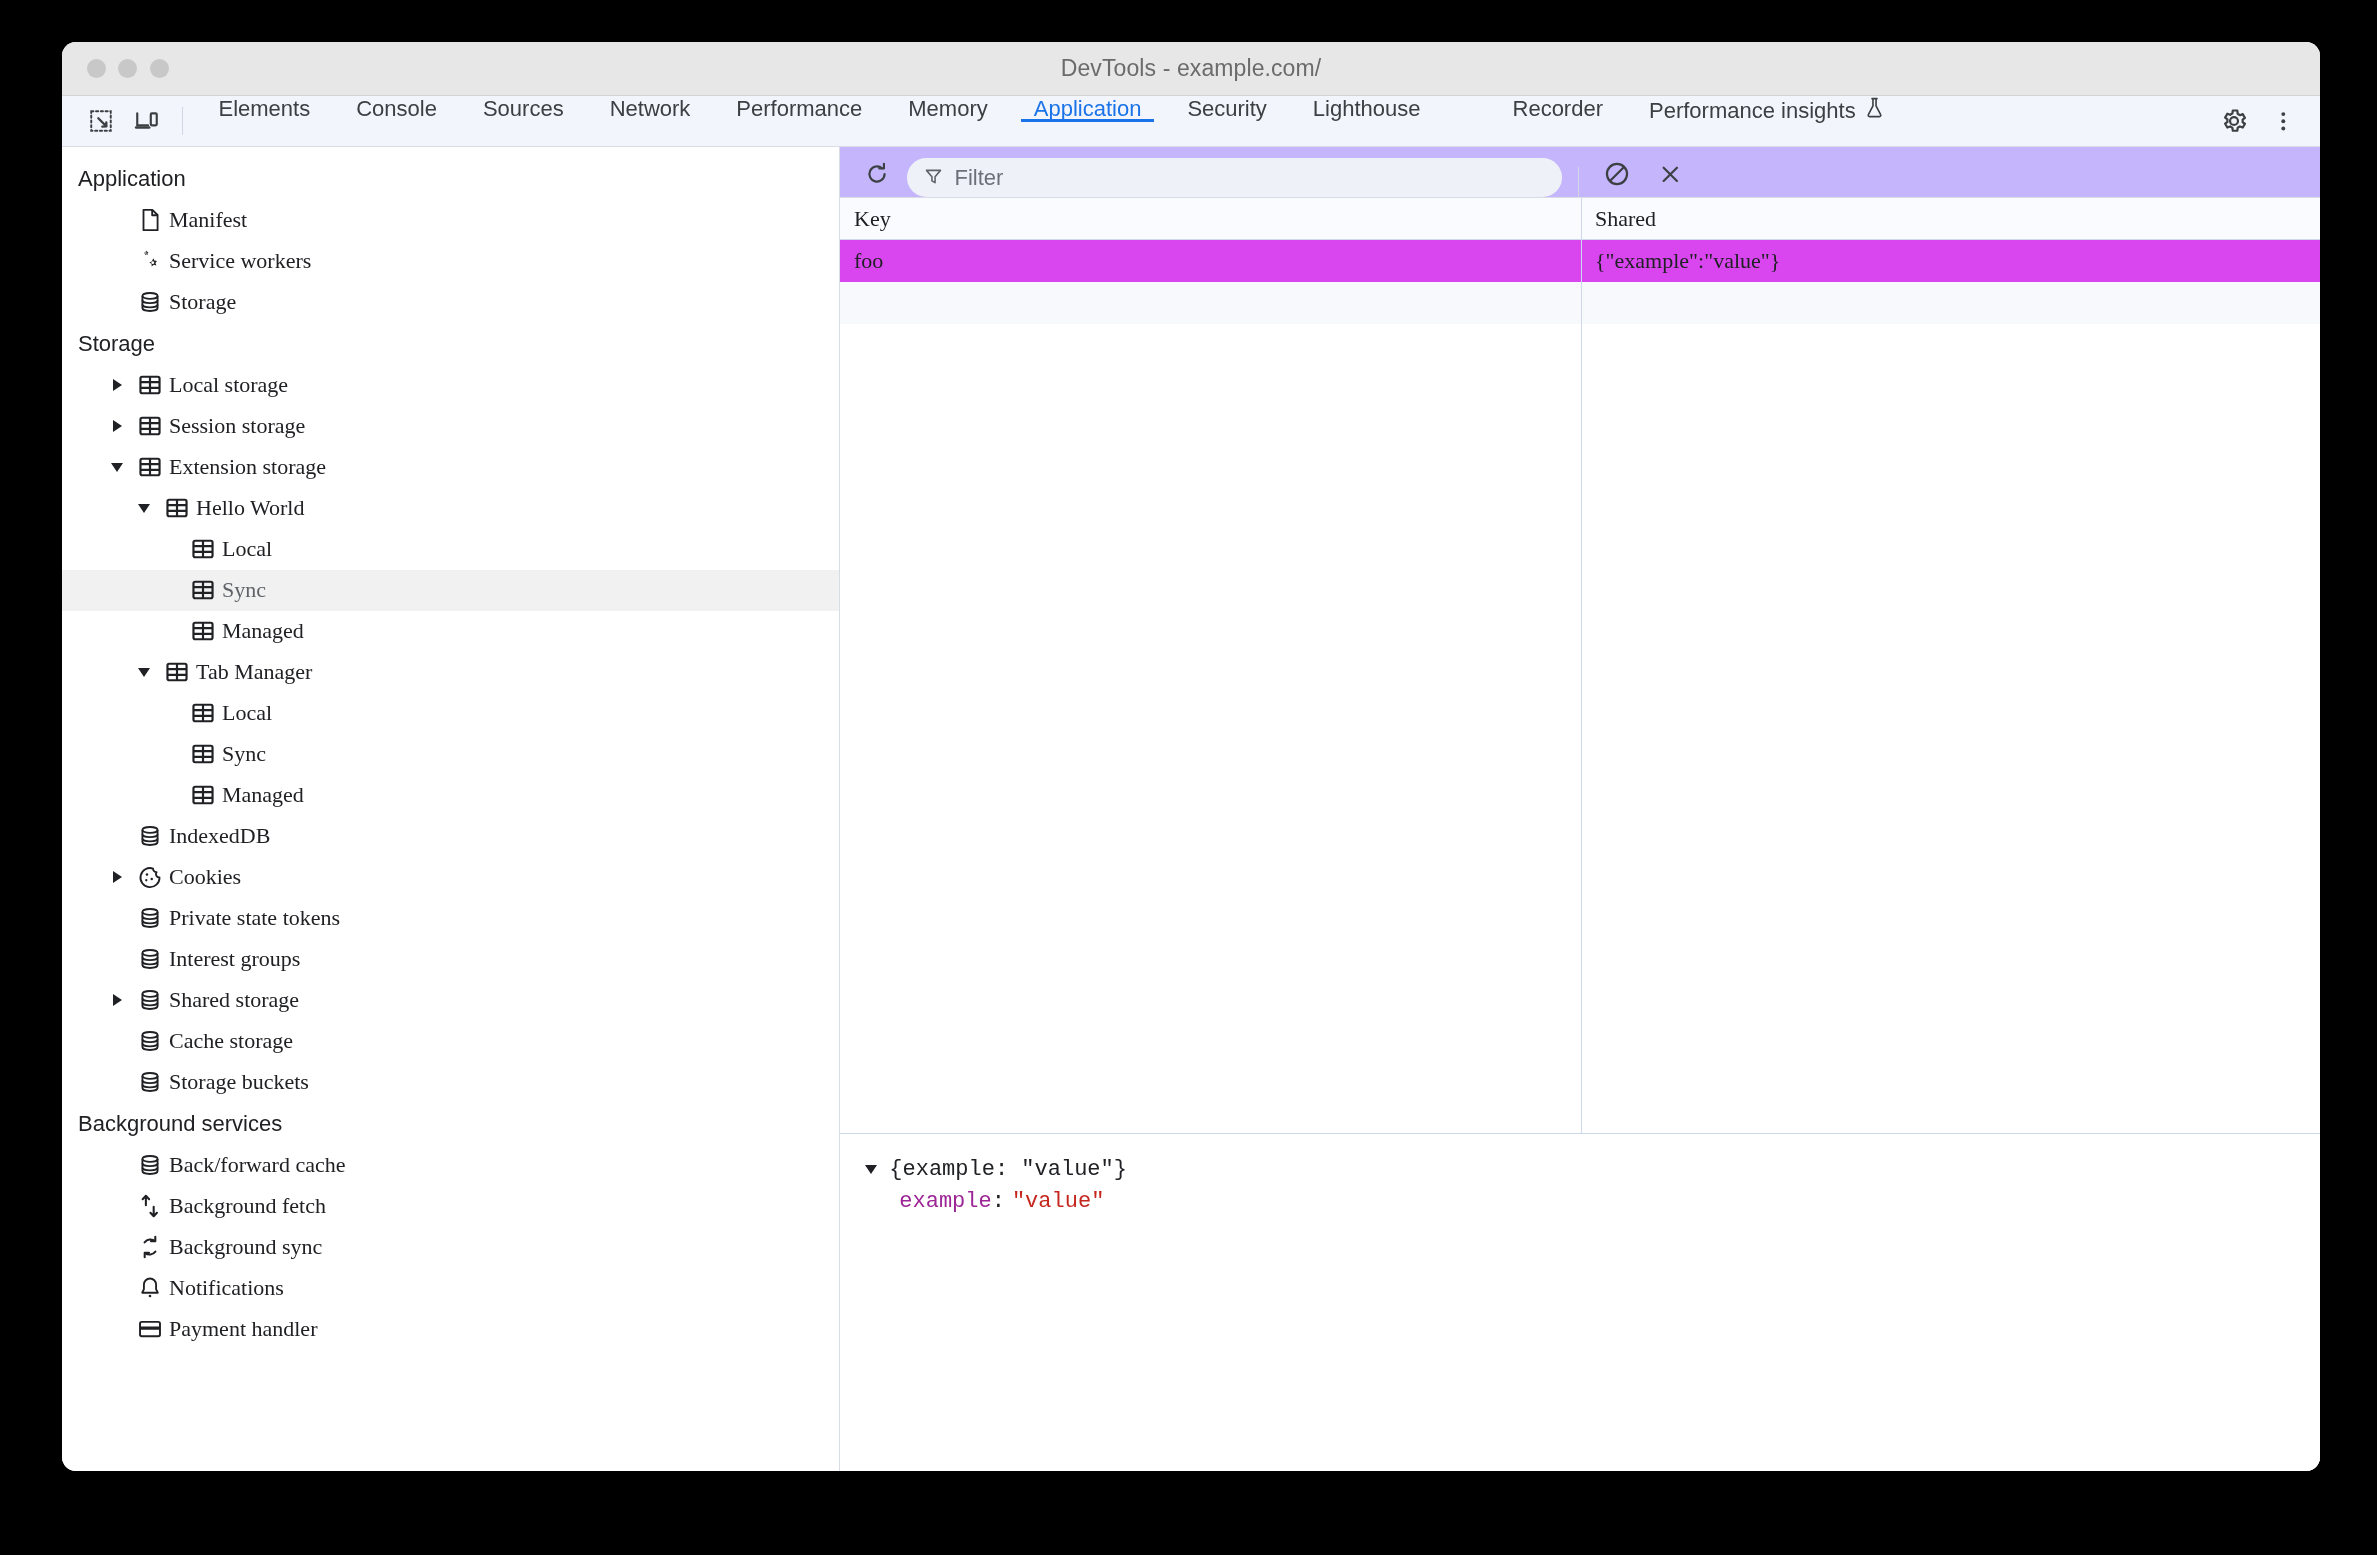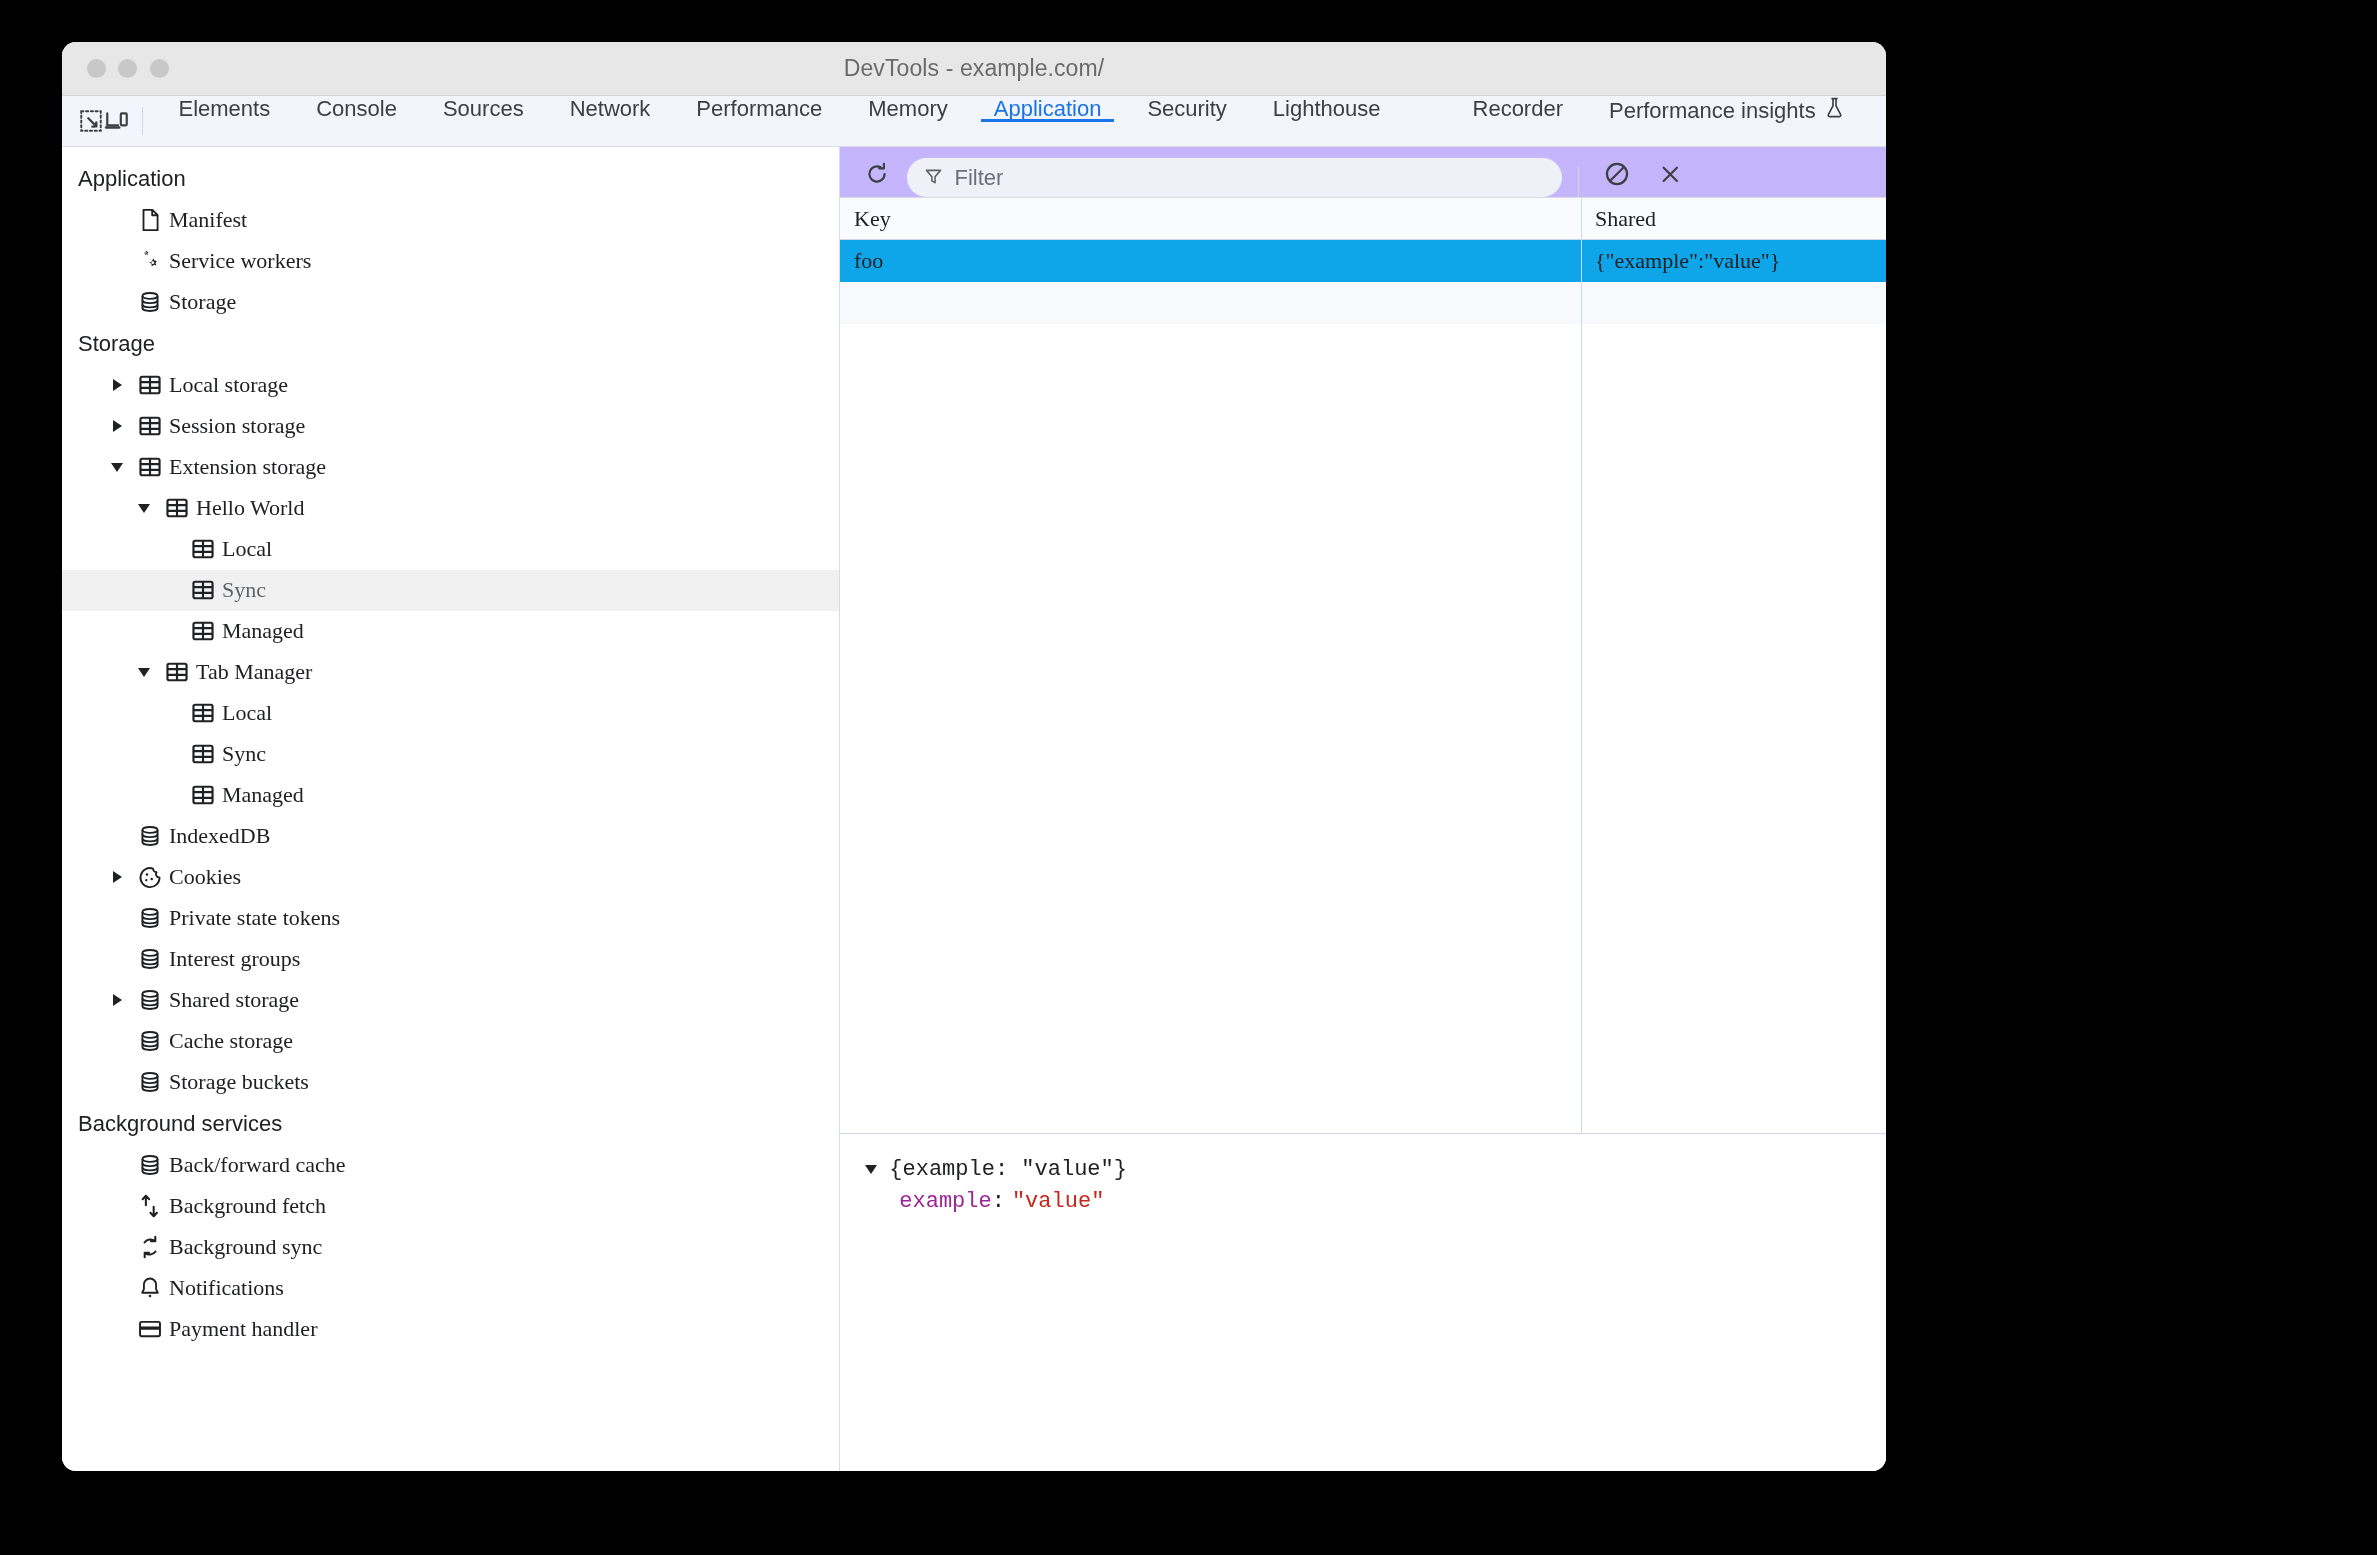--- a/index.html
+++ b/index.html
@@ -7,21 +7,21 @@
     width: 2377px; height: 1555px;
     background: #000000;
     font-family: "Liberation Sans", sans-serif;
     overflow: hidden;
   }
 
   
   #window {
     position: absolute;
     left: 62px; top: 42px;
-    width: 1824px; height: 1429px;
+    width: 2258px; height: 1429px;
     background: #ffffff;
     border-radius: 14px;
     overflow: hidden;
     box-shadow: 0 0 0 0.9px rgba(0,0,0,0.12);
   }
 
   
   #titlebar {
     position: relative;
     height: 54px;
@@ -216,21 +216,21 @@
     font-size: 22px;
     color: #202124;
   }
   .t-head .cell { display: flex; align-items: center; padding-left: 14px; }
   .t-row {
     display: flex;
     height: 42px;
     font-size: 22px;
     color: #202124;
   }
-  .t-row.sel { background: #0ea5e9; align-items: center; }
+  .t-row.sel { background: #d946ef; align-items: center; }
   .t-row.empty { background: #f7f9fd; }
   .t-row .cell { display: flex; align-items: center; padding-left: 14px; }
   .col-key { width: 741px; flex: 0 0 741px; }
   .col-val { flex: 1; }
 
   
   #preview {
     height: 338px;
     border-top: 0.9px solid #cfd8ea;
     background: #ffffff;

